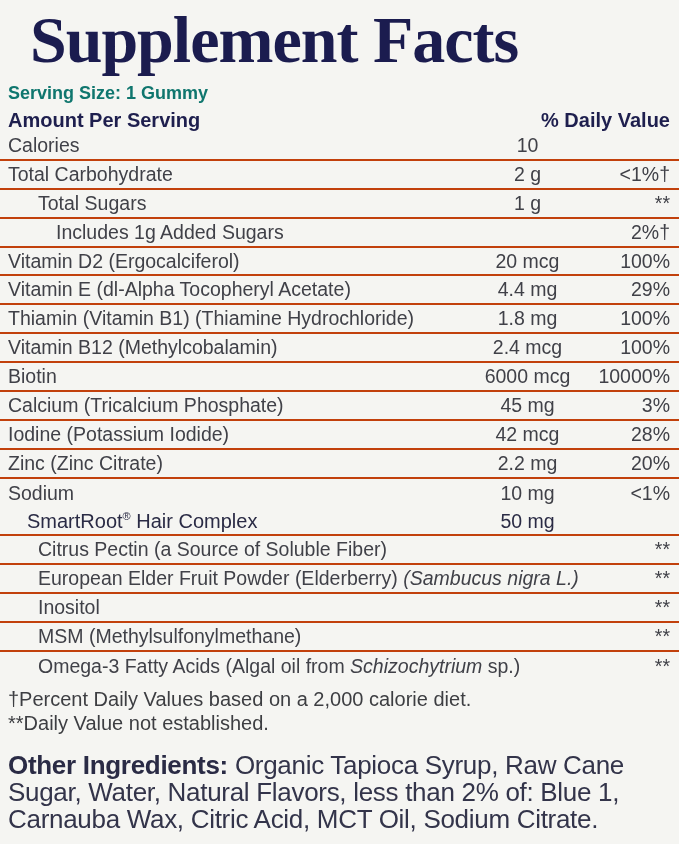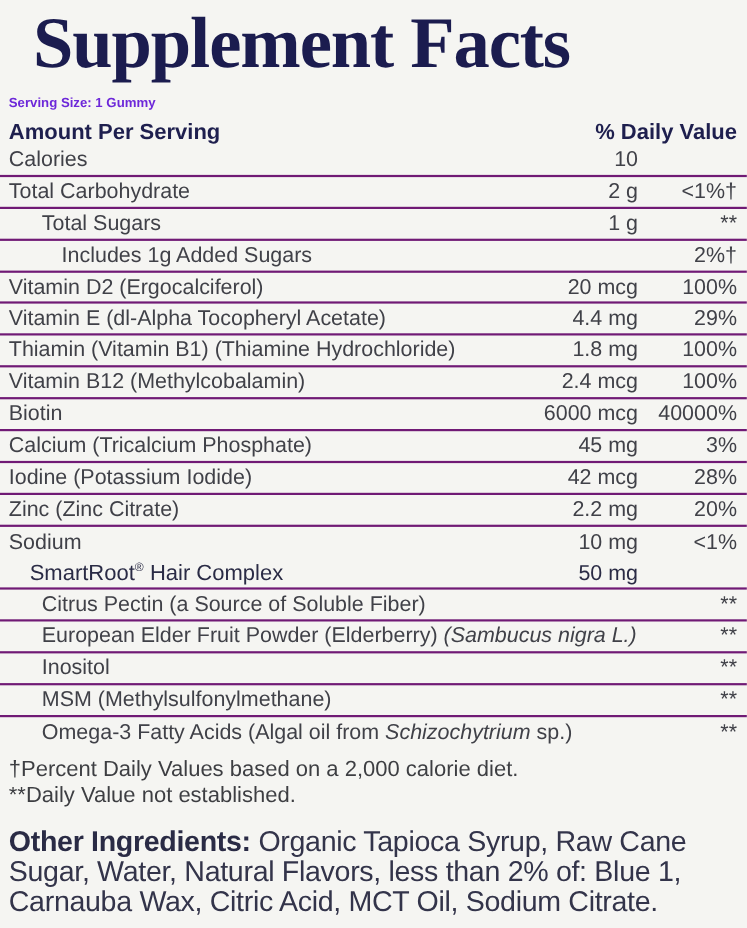--- a/index.html
+++ b/index.html
@@ -15,43 +15,43 @@
     font-family:"Liberation Serif","DejaVu Serif",serif;
     font-weight:700;
     font-size:66px;
     letter-spacing:-1px;
     color:#1b1c4f;
     line-height:76px;
     margin:2px 0 0 30px;
     white-space:nowrap;
   }
   .serving{
-    font-size:12px;font-weight:700;color:#6d28d9;
+    font-size:18px;font-weight:700;color:#0f766e;
     padding:5px 8px 6px 8px;line-height:20px;
   }
   .rule-thick{height:6px;background:#1b1c4f;}
   .rule-med{height:4px;background:#1b1c4f;}
   .rule-section{height:7px;background:#1b1c4f;}
   .rule-bottom{height:5px;background:#1b1c4f;}
   .colhead{
     display:flex;align-items:center;justify-content:space-between;
     height:31px;padding:0 9px 0 8px;
     font-size:20px;font-weight:700;color:#1e1f4e;text-align:right;
   }
   .rows{display:flex;flex-direction:column;}
   .row{
     display:flex;align-items:center;
     height:28.9px;box-sizing:border-box;
     padding-right:9px;
     font-size:19.5px;
-    border-bottom:2px solid #701a75;
+    border-bottom:2px solid #c2410c;
   }
   .rows .row:last-child{border-bottom:none;}
   .row .name{flex:1;white-space:nowrap;overflow:hidden;}
-  .row .amt{width:105px;text-align:right;white-space:nowrap;}
+  .row .amt{width:105px;text-align:center;white-space:nowrap;}
   .row .amt.empty{width:0;}
   .row .dv{width:90px;text-align:right;white-space:nowrap;}
   .row.ind1 .name{padding-left:38px;}
   .row.ind0 .name{padding-left:8px;}
   .row.ind2 .name{padding-left:56px;}
   .row.section{color:#2a2b45;font-weight:400;}
   .row.section .name{font-size:20px;padding-left:27px;}
   .it{font-style:italic;}
   .sup{font-size:11px;vertical-align:super;line-height:0;}
   .footnotes{
@@ -120,21 +120,21 @@
         <span class="dv">100%</span>
       </div>
       <div class="row ind0">
         <span class="name"><span>Vitamin B12 (Methylcobalamin)</span></span>
         <span class="amt">2.4 mcg</span>
         <span class="dv">100%</span>
       </div>
       <div class="row ind0">
         <span class="name"><span>Biotin</span></span>
         <span class="amt">6000 mcg</span>
-        <span class="dv">40000%</span>
+        <span class="dv">10000%</span>
       </div>
       <div class="row ind0">
         <span class="name"><span>Calcium (Tricalcium Phosphate)</span></span>
         <span class="amt">45 mg</span>
         <span class="dv">3%</span>
       </div>
       <div class="row ind0">
         <span class="name"><span>Iodine (Potassium Iodide)</span></span>
         <span class="amt">42 mcg</span>
         <span class="dv">28%</span>

